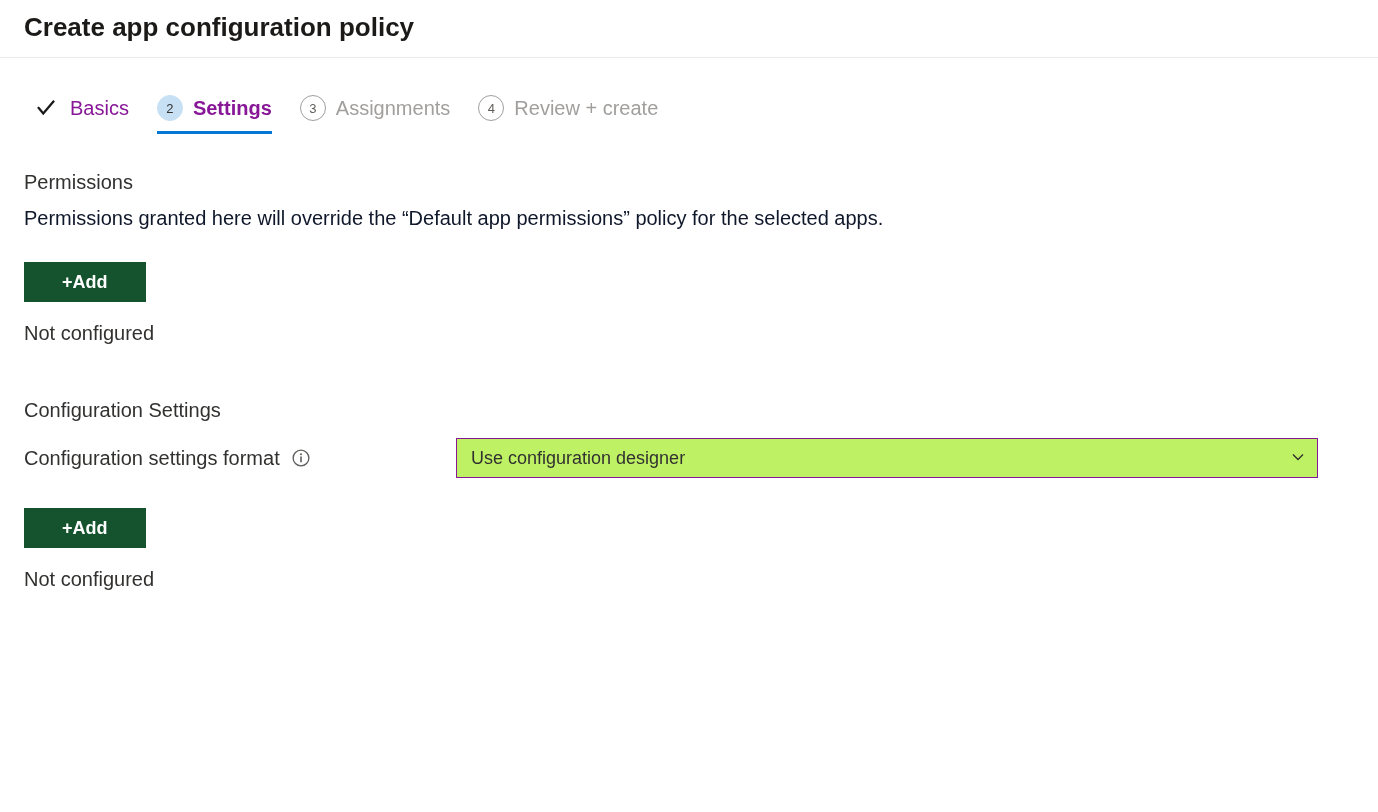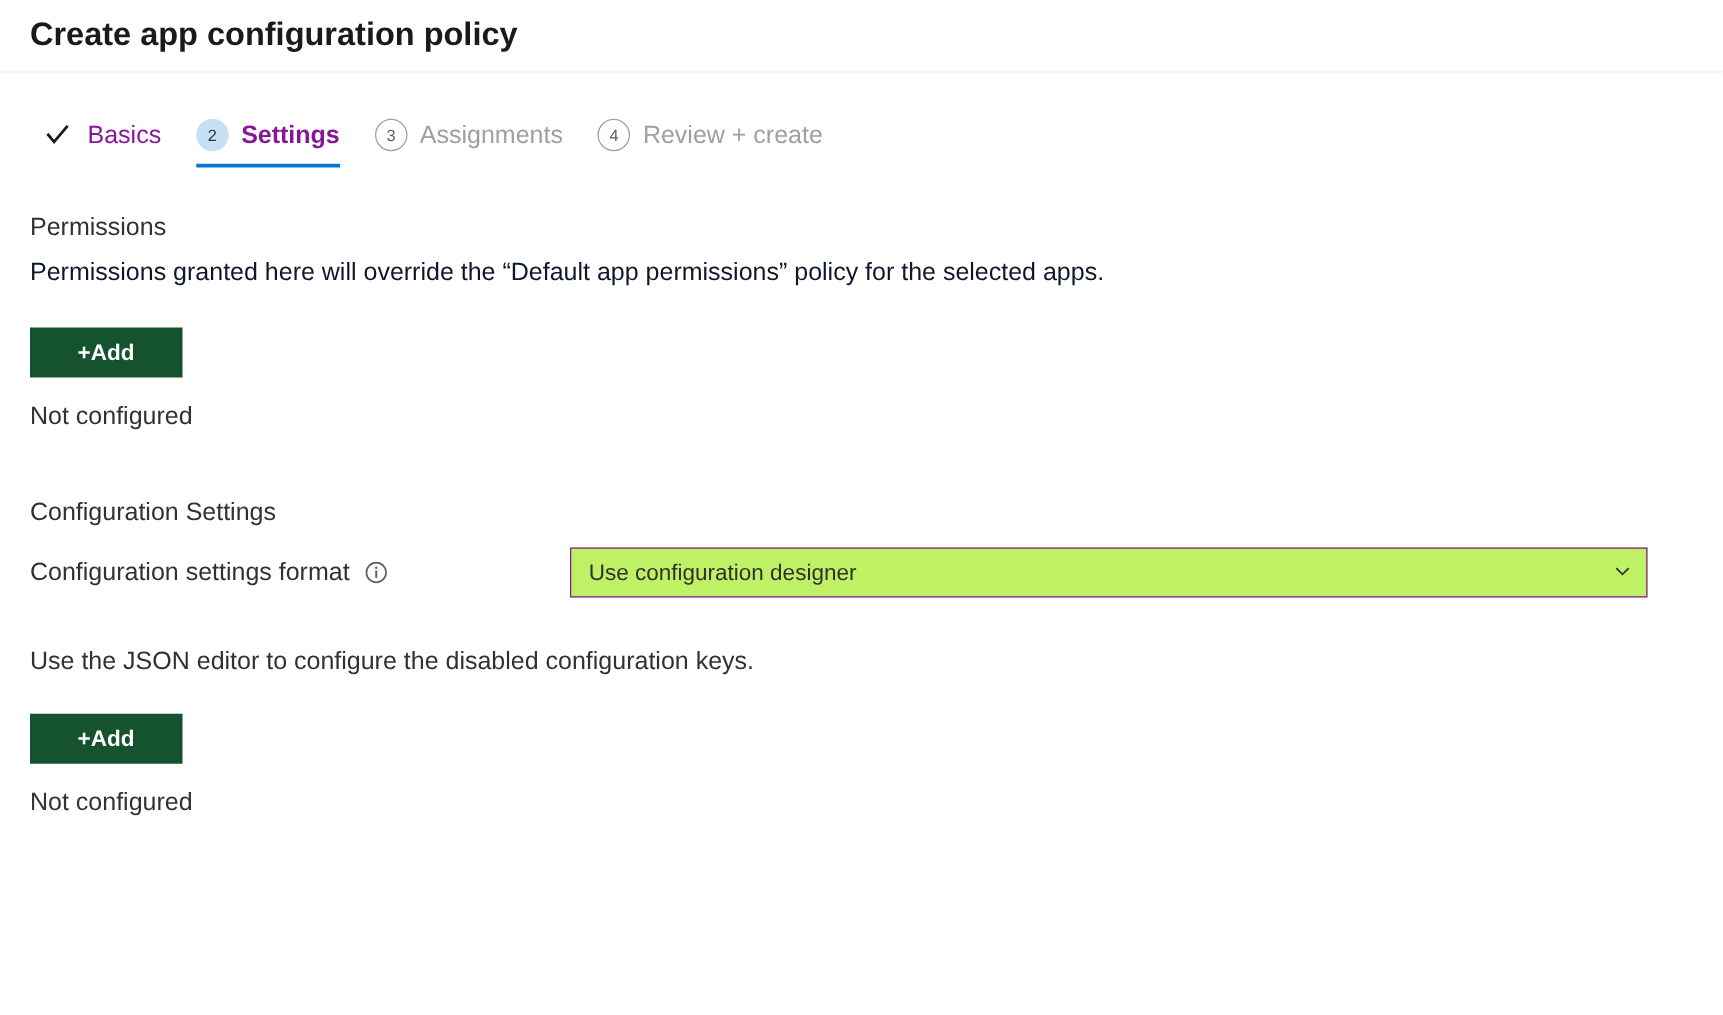--- a/index.html
+++ b/index.html
@@ -279,21 +279,20 @@
           <span>Use configuration designer</span>
         </div>
         <span class="chevron-icon">
           <svg viewBox="0 0 16 16" fill="none" stroke="#323130" stroke-width="1.4">
             <polyline points="3 6 8 11 13 6"></polyline>
           </svg>
         </span>
       </div>
     </div>
 
-    <div class="help-text">Use the JSON editor to configure the disabled configuration keys.</div>
 
     <div>
       <button class="add-button">+Add</button>
     </div>
     <div class="status-text">Not configured</div>
   </div>
 
 </div>
 
 </body></html>

